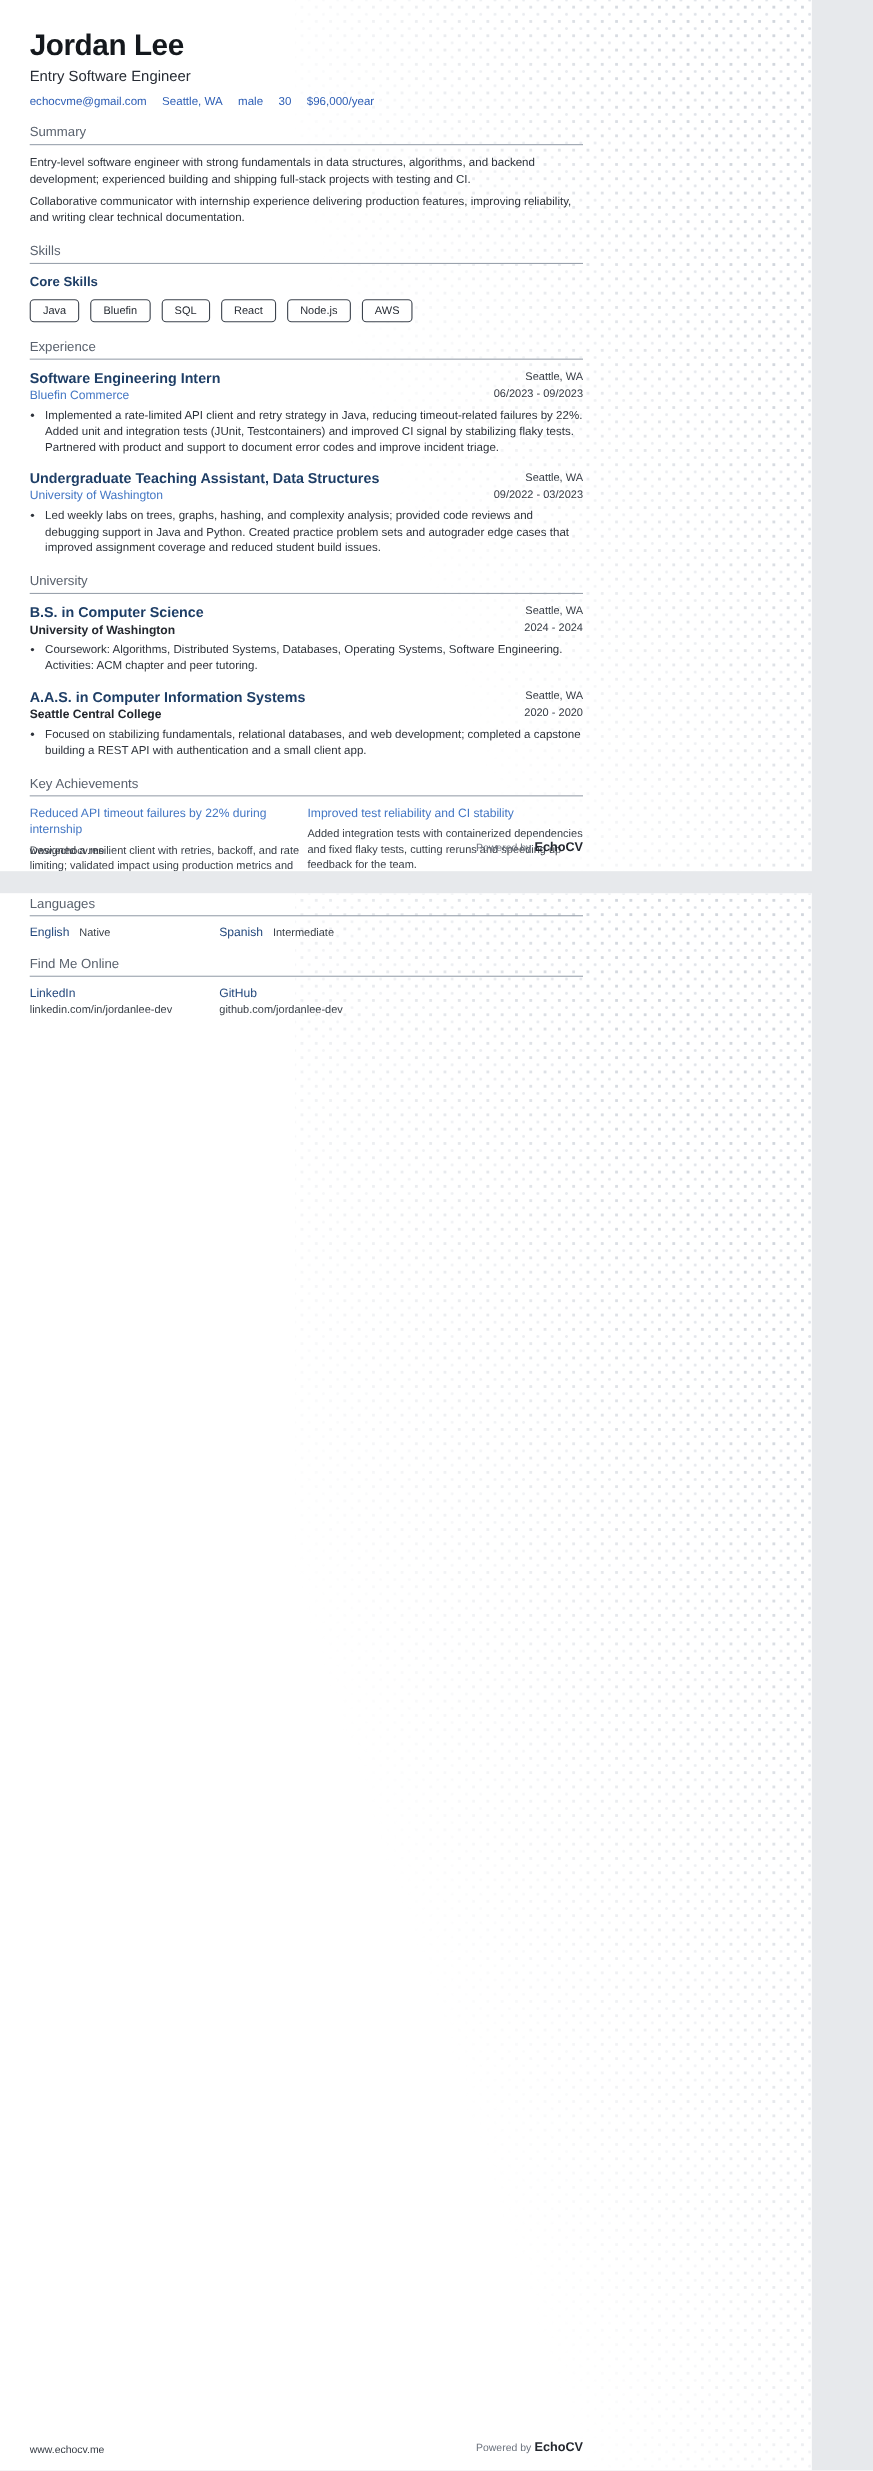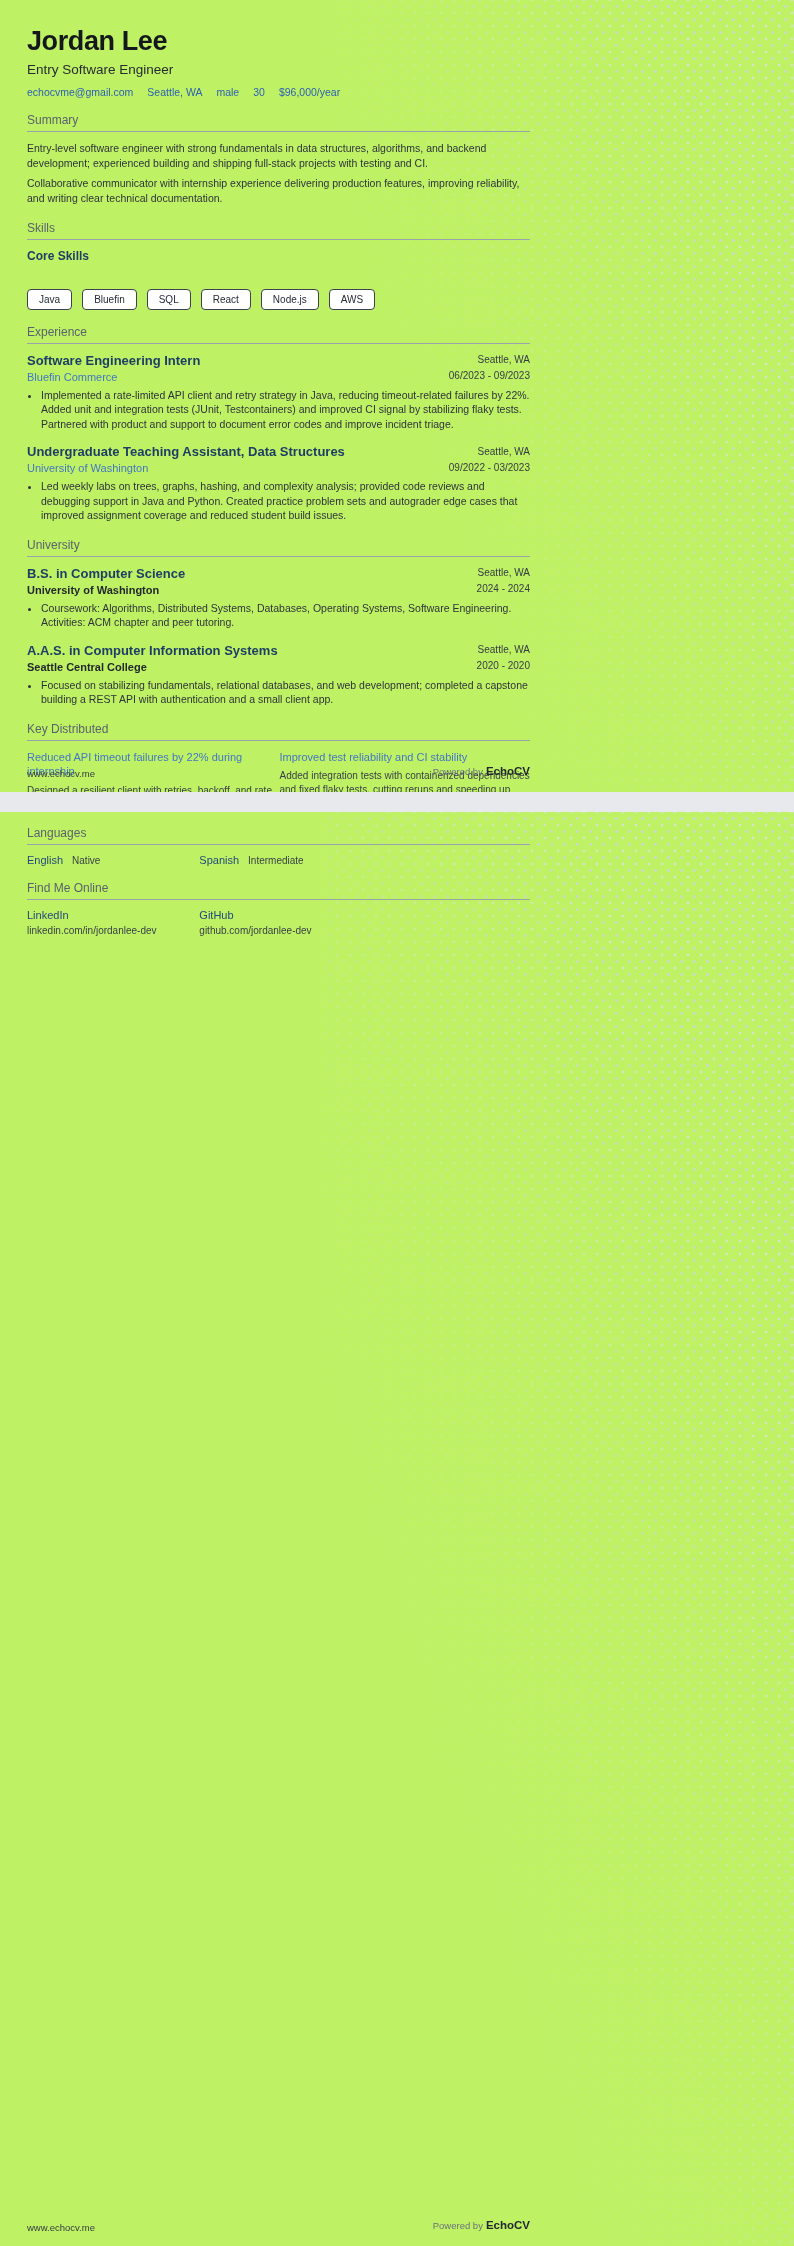--- a/index.html
+++ b/index.html
@@ -5,22 +5,22 @@
   * { box-sizing: border-box; }
   html, body { margin: 0; padding: 0; }
   body {
     width: 794px;
     background: #e7e9ec;
     font-family: "Liberation Sans", sans-serif;
     color: #2e333b;
   }
   .page {
     position: relative;
-    width: 794px;
-    background: #bef264;
+    width: 738px;
+    background: #ffffff;
     overflow: hidden;
   }
   .page--one { height: 792px; }
   .page--two { height: 1434px; margin-top: 20px; }
 
   
   .dots {
     position: absolute;
     top: 0; right: 0;
     width: 470px; height: 100%;
@@ -32,41 +32,41 @@
     background-position: 0 0, 6.5px 6.5px;
     -webkit-mask-image: linear-gradient(252deg, rgba(0,0,0,.95) 18%, rgba(0,0,0,0) 72%);
             mask-image: linear-gradient(252deg, rgba(0,0,0,.95) 18%, rgba(0,0,0,0) 72%);
   }
 
   .content {
     position: relative;
     width: 530px;
     padding: 26px 0 0 27px;
   }
-  .page--two .content { padding-top: 14px; }
+  .page--two .content { padding-top: 2px; }
 
   
   .name { margin: 0; font-size: 27px; font-weight: bold; letter-spacing: -0.4px; color: #14181d; }
   .role { margin-top: 5px; font-size: 13.5px; color: #262b33; }
   .contact { margin-top: 9px; display: flex; gap: 14px; font-size: 10.5px; color: #2d5eb5; }
   .contact-item { white-space: nowrap; }
 
   
   .section { margin-top: 15px; }
   .section-title {
     margin: 0 0 9px 0;
     font-size: 12px; font-weight: normal;
     color: #5a626e;
     padding-bottom: 4px;
     border-bottom: 1px solid #9aa2ad;
   }
   .para { margin: 0 0 6px 0; font-size: 10.5px; line-height: 1.4; }
 
   
-  .skills-group { font-size: 12px; font-weight: bold; color: #1e3e66; margin-bottom: 26px; }
+  .skills-group { font-size: 12px; font-weight: bold; color: #1e3e66; margin-bottom: 9px; }
   .tags { display: flex; flex-wrap: wrap; gap: 10px; }
   .tag {
     border: 1px solid #3c434d; border-radius: 4px;
     padding: 4px 11px; font-size: 10px; color: #262b33; background: #fff;
   }
 
   
   .entry { margin-bottom: 13px; }
   .entry:last-child { margin-bottom: 0; }
   .entry-head { display: flex; justify-content: space-between; align-items: center; }
@@ -209,21 +209,21 @@
             <div class="entry-dates">2020 - 2020</div>
           </div>
         </div>
         <ul class="bullets">
           <li>Focused on stabilizing fundamentals, relational databases, and web development; completed a capstone building a REST API with authentication and a small client app.</li>
         </ul>
       </div>
     </section>
 
     <section class="section">
-      <h2 class="section-title">Key Distributed</h2>
+      <h2 class="section-title">Key Achievements</h2>
       <div class="grid-2">
         <div>
           <div class="ach-title">Reduced API timeout failures by 22% during internship</div>
           <div class="ach-body">Designed a resilient client with retries, backoff, and rate limiting; validated impact using production metrics and load tests.</div>
         </div>
         <div>
           <div class="ach-title">Improved test reliability and CI stability</div>
           <div class="ach-body">Added integration tests with containerized dependencies and fixed flaky tests, cutting reruns and speeding up feedback for the team.</div>
         </div>
       </div>

